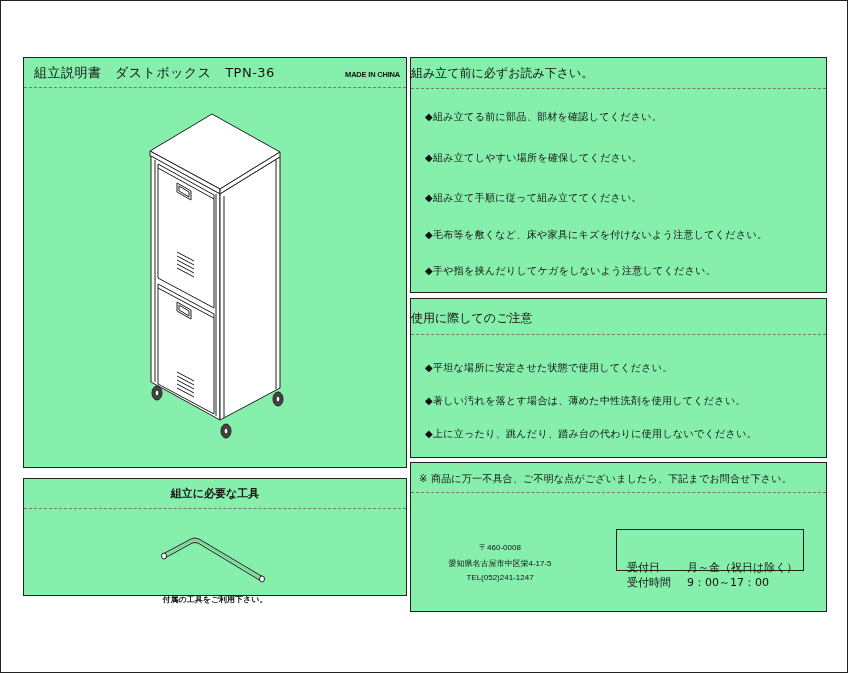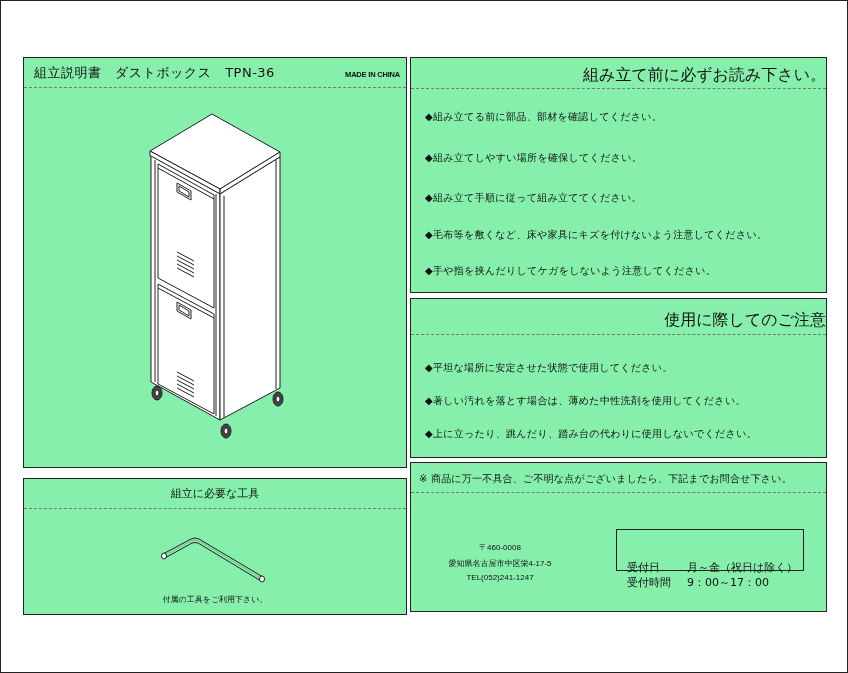--- a/index.html
+++ b/index.html
@@ -11,32 +11,32 @@
   .abs { position: absolute; white-space: nowrap; }
 
   
   #p-main { left: 23px; top: 57px; width: 384px; height: 411px; }
   #p-main .title { left: 10px; top: 6px; font-size: 13px; letter-spacing: 0.5px; }
   #p-main .made { right: 6px; top: 12px; font-size: 7.5px; font-family: "Liberation Sans", sans-serif; font-weight: bold; letter-spacing: -0.2px; padding-left: 44px; }
   #p-main .dash { top: 29px; }
   #p-main svg { position: absolute; left: 110px; top: 50px; }
 
   
-  #p-tools { left: 23px; top: 478px; width: 384px; height: 137px; }
+  #p-tools { left: 23px; top: 478px; width: 384px; height: 118px; font-weight: bold; }
   #p-tools .head { left: 0; right: 0; top: 7px; text-align: center; font-size: 11px; }
   #p-tools .dash { top: 29px; }
   #p-tools svg { position: absolute; left: 135px; top: 58px; }
   #p-tools .note { left: 0; right: 0; top: 115px; text-align: center; font-size: 8px; }
 
   
   .rp { left: 410px; width: 417px; }
   #p-before { top: 57px; height: 236px; }
   #p-usage { top: 298px; height: 160px; }
   #p-contact { top: 462px; height: 150px; }
-  .rp .head { left: 0; right: 0; text-align: right; font-size: 16px; }
+  .rp .head { left: 0; right: 16px; text-align: left; font-size: 12px; }
   #p-before .head { top: 7px; }
   #p-before .dash { top: 30px; }
   #p-usage .head { top: 11px; }
   #p-usage .dash { top: 35px; }
   .item { left: 14px; font-size: 10px; letter-spacing: 0.3px; }
 
   #p-contact .head2 { left: 8px; top: 9px; font-size: 10px; letter-spacing: 0.2px; }
   #p-contact .dash { top: 29px; }
   #p-contact .co { left: 18px; top: 51px; font-size: 15px; font-family: "Liberation Sans", sans-serif; letter-spacing: 2.5px; font-weight: normal; color: #222; }
   #p-contact .addr { left: 14px; width: 150px; text-align: center; font-size: 8px; font-family: "Liberation Sans", sans-serif; }

